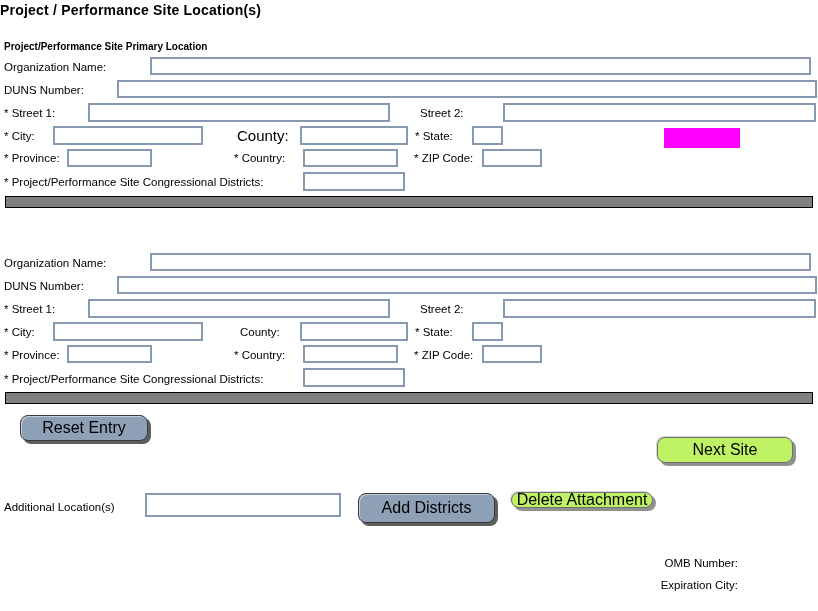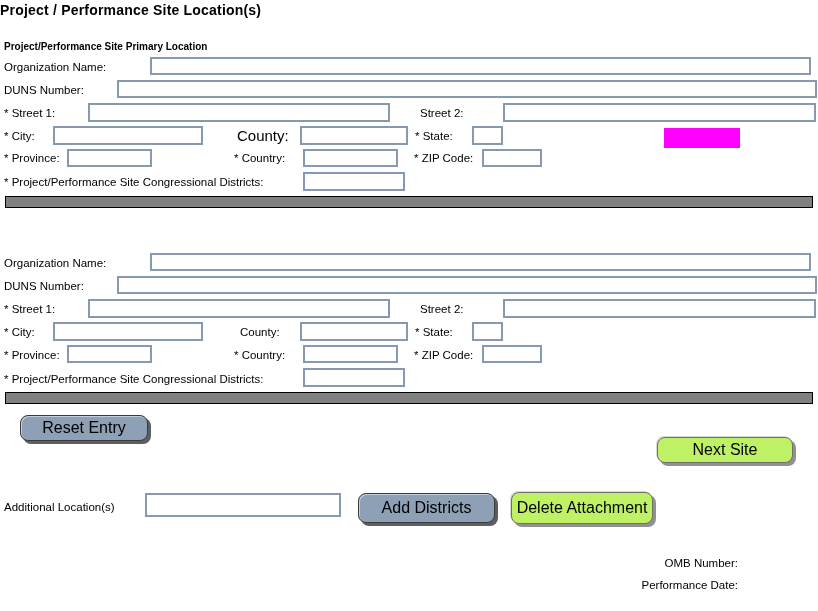--- a/index.html
+++ b/index.html
@@ -104,18 +104,18 @@
   <div class="bar" style="top:392px;"></div>
 
   <button class="btn btn-blue" style="left:20px; top:415px; width:128px; height:26px;">Reset Entry</button>
 
   <button class="btn btn-white" style="left:657px; top:437px; width:136px; height:26px;">Next Site</button>
 
   <span class="lbl" style="left:4px; top:501px;">Additional Location(s)</span>
   <input class="inp" style="left: 145px; top: 493px; width: 196px; height: 24px;">
 
   <button class="btn btn-blue" style="left:358px; top:493px; width:137px; height:30px;">Add Districts</button>
-  <button class="btn btn-white" style="left:511px; top:492px; width:142px; height:32px;">Delete Attachment</button>
+  <button class="btn btn-white" style="left:511px; top:492px; width:142px; height:16px;">Delete Attachment</button>
 
   <div class="footer-text" style="top:557px;">OMB Number:</div>
-  <div class="footer-text" style="top:579px;">Performance Date:</div>
+  <div class="footer-text" style="top:579px;">Expiration City:</div>
 
 </div>
 
 </body></html>

